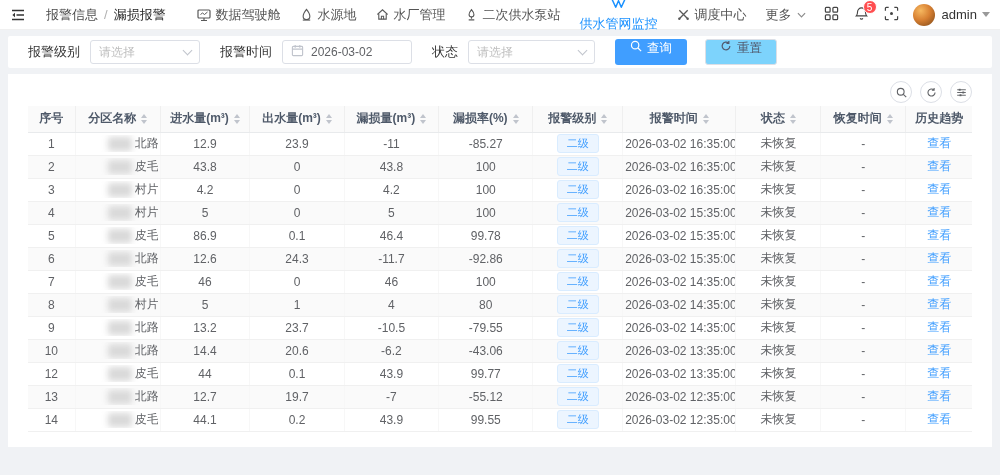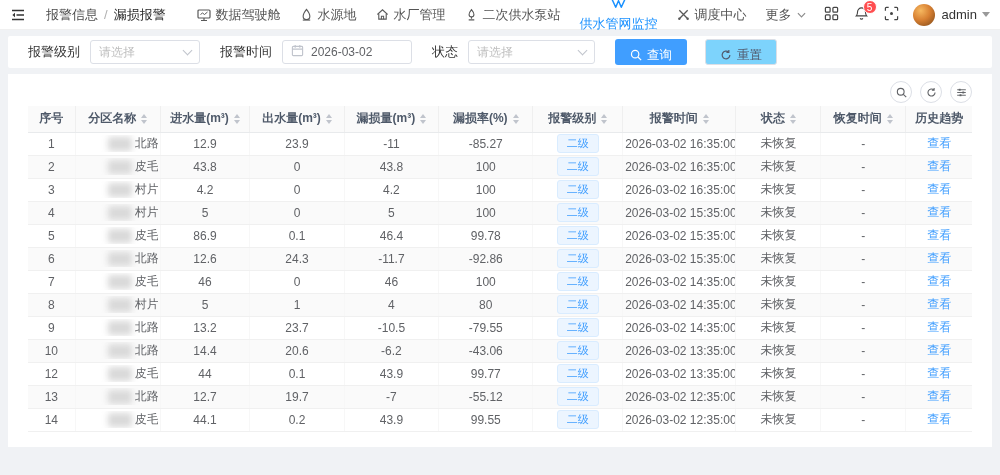--- a/index.html
+++ b/index.html
@@ -33,21 +33,21 @@
   .fgroup { display:flex; align-items:center; margin-right:20px; }
   .flabel { font-size:13px; color:#333; font-weight:500; margin-right:10px; white-space:nowrap; }
   .select-box { width:110px; height:24px; border:1px solid #dcdfe6; border-radius:3px; background:#fff;
                 display:flex; align-items:center; justify-content:space-between; padding:0 8px;
                 font-size:12px; color:#bfbfbf; cursor:pointer; }
   .chev { width:7px; height:7px; border-right:1.4px solid #c0c4cc; border-bottom:1.4px solid #c0c4cc;
           transform:rotate(45deg); margin-top:-4px; }
   .date-box { width:130px; height:24px; border:1px solid #dcdfe6; border-radius:3px; background:#fff;
               display:flex; align-items:center; padding:0 8px; gap:7px; font-size:12px; color:#606266; }
   .select-box.status { width:127px; }
-  .btn { height:26px; border-radius:3px; font-size:12.5px; display:flex; align-items:flex-end;
+  .btn { height:26px; border-radius:3px; font-size:12.5px; display:flex; align-items:flex-start;
          gap:5px; padding:0 14px; cursor:pointer; border:1px solid transparent; }
   .btn-primary { background:#409eff; color:#fff; margin-right:18px; }
   .btn-plain { background:#7dd3fc; border-color:#dcdfe6; color:#515a6e; }
   
   .table-card { margin:6px 8px 0; background:#fff; border-radius:0; padding:6px 20px 0; height:373px; }
   .table-toolbar { height:24px; display:flex; justify-content:flex-end; align-items:center; gap:8px; margin-bottom:2px;}
   .tool-btn { width:22px; height:22px; border:1px solid #dcdfe6; border-radius:50%; background:#fff;
               display:flex; align-items:center; justify-content:center; color:#606266; cursor:pointer; }
   table { width:100%; border-collapse:collapse; table-layout:fixed; font-size:12px; }
   thead th { background:#fafafa; color:#4e5969; font-weight:bold; height:26px;

